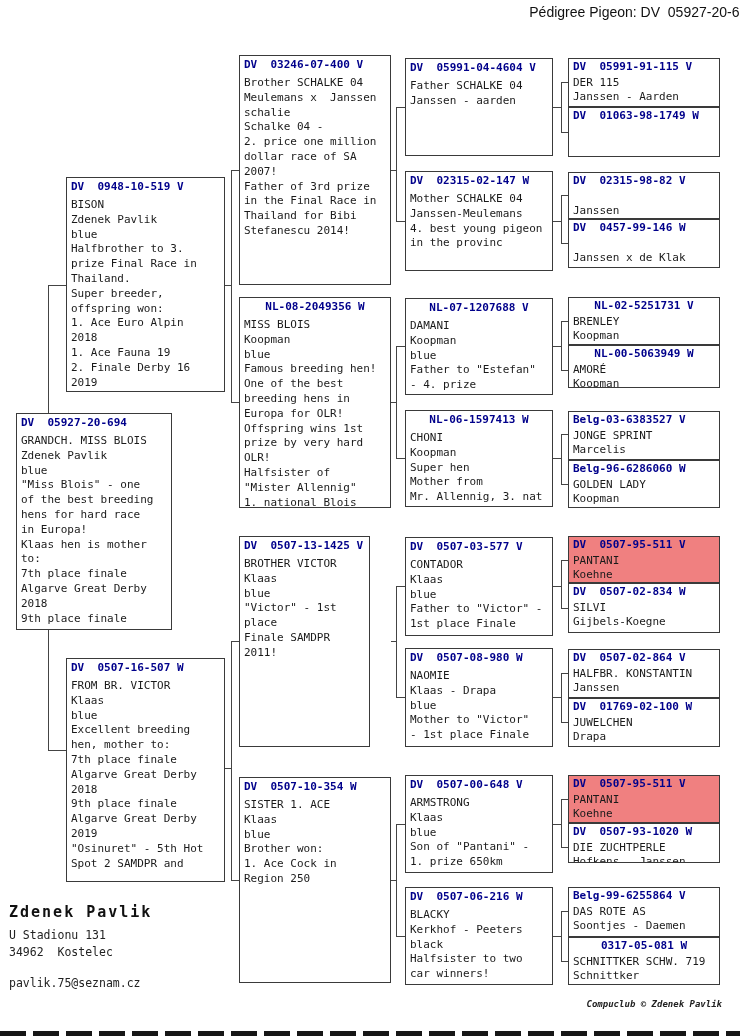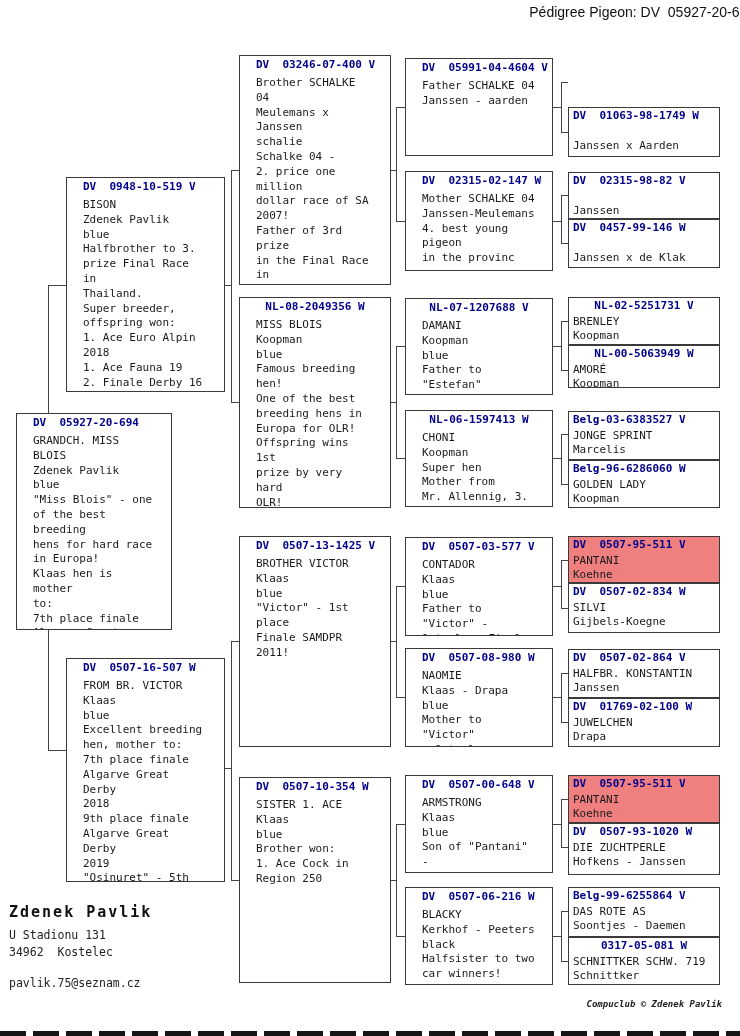--- a/index.html
+++ b/index.html
@@ -3,21 +3,21 @@
 <meta charset="utf-8">
 <style>
   html,body{margin:0;padding:0;background:#fff;}
   .page{position:relative;width:740px;height:1036px;background:#fff;overflow:hidden;
         font-family:"DejaVu Sans Mono","Liberation Mono",monospace;}
   .title{position:absolute;top:4px;left:15px;width:100%;text-align:right;
          font-family:"Liberation Sans","DejaVu Sans",sans-serif;
          font-size:14px;color:#111;white-space:pre;}
   .wires{position:absolute;left:0;top:0;}
   .pbox{position:absolute;border:1px solid var(--border,#3a3a3a);background:#fff;
-        box-sizing:border-box;padding:2px 16px;overflow:hidden;}
+        box-sizing:border-box;padding:2px 4px;overflow:hidden;}
   .pbox.hl{background:var(--hl,#F08080);}
   .ring{font-weight:bold;color:var(--ring,#00008B);font-size:11px;line-height:14px;
         white-space:pre;margin-bottom:4px;}
   .ring.c{text-align:center;}
   .body{font-size:11px;line-height:14.8px;color:var(--text,#1a1a1a);white-space:pre-wrap;}
   .pbox.s{padding:1px 4px;}
   .pbox.s .ring{margin-bottom:2px;}
   .pbox.s .body{line-height:14px;}
   .owner-name{position:absolute;left:9px;top:903px;font-size:15px;font-weight:bold;
               letter-spacing:2px;color:#111;}
@@ -127,21 +127,21 @@
 One of the best
 breeding hens in
 Europa for OLR!
 Offspring wins 1st
 prize by very hard
 OLR!
 Halfsister of
 "Mister Allennig"
 1. national Blois</div>
   </div>
-  <div class="pbox" style="left:239px;top:536px;width:152px;height:211px">
+  <div class="pbox" style="left:239px;top:536px;width:131px;height:211px">
     <div class="ring">DV  0507-13-1425 V</div>
     <div class="body">BROTHER VICTOR
 Klaas
 blue
 "Victor" - 1st place
 Finale SAMDPR 2011!</div>
   </div>
   <div class="pbox" style="left:239px;top:777px;width:152px;height:206px">
     <div class="ring">DV  0507-10-354 W</div>
     <div class="body">SISTER 1. ACE
@@ -206,24 +206,27 @@
   </div>
   <div class="pbox" style="left:405px;top:887px;width:148px;height:98px">
     <div class="ring">DV  0507-06-216 W</div>
     <div class="body">BLACKY
 Kerkhof - Peeters
 black
 Halfsister to two
 car winners!</div>
   </div>
 
+  <div class="pbox s" style="left:568px;top:58px;width:152px;height:49px">
+    <div class="ring">DV  05991-91-115 V</div>
+    <div class="body">DER 115
+Janssen - Aarden</div>
+  </div>
   <div class="pbox s" style="left:568px;top:107px;width:152px;height:50px">
     <div class="ring">DV  01063-98-1749 W</div>
-    <div class="body">
-Janssen x Aarden</div>
   </div>
   <div class="pbox s" style="left:568px;top:172px;width:152px;height:47px">
     <div class="ring">DV  02315-98-82 V</div>
     <div class="body">
 Janssen</div>
   </div>
   <div class="pbox s" style="left:568px;top:219px;width:152px;height:49px">
     <div class="ring">DV  0457-99-146 W</div>
     <div class="body">
 Janssen x de Klak</div>
@@ -266,21 +269,21 @@
   <div class="pbox s" style="left:568px;top:698px;width:152px;height:49px">
     <div class="ring">DV  01769-02-100 W</div>
     <div class="body">JUWELCHEN
 Drapa</div>
   </div>
   <div class="pbox s hl" style="left:568px;top:775px;width:152px;height:48px">
     <div class="ring">DV  0507-95-511 V</div>
     <div class="body">PANTANI
 Koehne</div>
   </div>
-  <div class="pbox s" style="left:568px;top:823px;width:152px;height:52px">
+  <div class="pbox s" style="left:568px;top:823px;width:152px;height:40px">
     <div class="ring">DV  0507-93-1020 W</div>
     <div class="body">DIE ZUCHTPERLE
 Hofkens - Janssen</div>
   </div>
   <div class="pbox s" style="left:568px;top:887px;width:152px;height:50px">
     <div class="ring">Belg-99-6255864 V</div>
     <div class="body">DAS ROTE AS
 Soontjes - Daemen</div>
   </div>
   <div class="pbox s" style="left:568px;top:937px;width:152px;height:48px">

